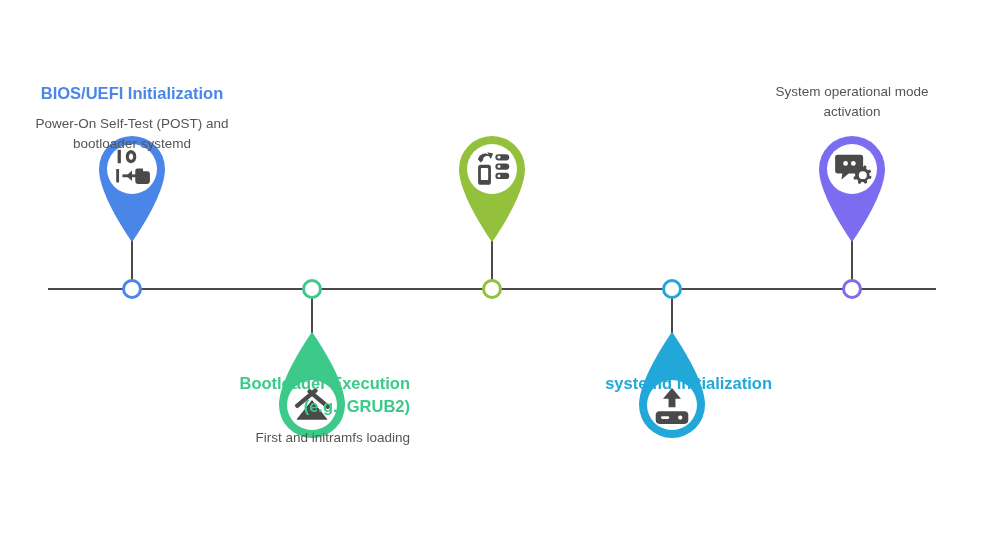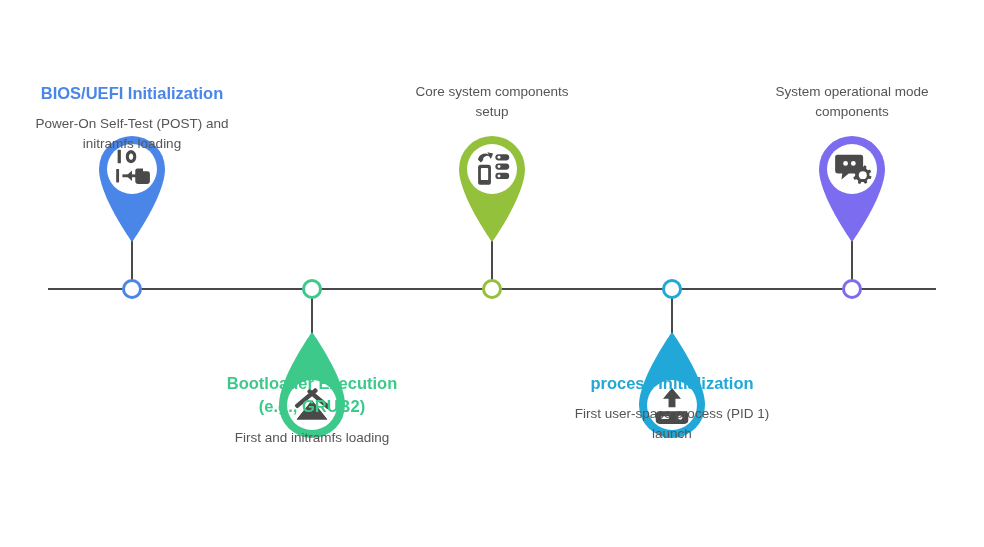--- a/index.html
+++ b/index.html
@@ -82,21 +82,21 @@
   .node.up .glyph   { top: 17px; }
   .node.down .glyph { top: 46px; }
   .glyph svg { width: 46px; height: 46px; fill: #4a4a4a; }
 
   
   .textblock {
     position: absolute;
     text-align: center;
   }
   .node.up .textblock   { top: 82px; }
-  .node.down .textblock { top: 372px; }
+  .node.down .textblock { top: 372px; text-align: right; }
 
   .title {
     font-size: 16.5px;
     font-weight: bold;
     line-height: 1.42;
     margin: 0 0 9px 0;
   }
   .desc {
     font-size: 13.5px;
     color: #555555;
@@ -127,21 +127,21 @@
           <rect x="7.5" y="24" width="3" height="14" rx="0.6"></rect>
           <rect x="14" y="29.6" width="20" height="3"></rect>
           <path d="M18 31.1 L24 25.6 L24 36.6 Z"></path>
           <path d="M30 23.4 h5.5 v3 h4.6 a2.6 2.6 0 0 1 2.6 2.6 v8 a2.6 2.6 0 0 1 -2.6 2.6 h-10.1 a2.6 2.6 0 0 1 -2.6 -2.6 v-11 a2.6 2.6 0 0 1 2.6 -2.6 Z"></path>
         </svg>
       </div>
     </div>
 
     <div class="textblock" style="width: 230px; left: -115px;">
       <p class="title" style="color: rgb(74, 134, 232);">BIOS/UEFI Initialization</p>
-      <p class="desc">Power-On Self-Test (POST) and initramfs loading</p>
+      <p class="desc">Power-On Self-Test (POST) and bootloader systemd</p>
     </div>
   </div>
 
   <div class="node down" id="node-1" style="left: 312px;">
     <div class="stem" style="background: rgb(74, 74, 74);"></div>
     <div class="marker" style="border-color: rgb(60, 201, 138);"></div>
 
     <div class="pin">
       <svg viewBox="0 0 90 118" aria-hidden="true">
         <path class="pin-body" d="M45 0 C45 0 78 46 78 73 A33 33 0 1 1 12 73 C12 46 45 0 45 0 Z" fill="#3cc98a"></path>
@@ -183,21 +183,20 @@
             <rect x="27.5" y="18.2" width="14.5" height="6.6" rx="3.3"></rect>
             <circle cx="31.3" cy="21.5" r="1.55" fill="#ffffff"></circle>
             <rect x="27.5" y="27.9" width="14.5" height="6.6" rx="3.3"></rect>
             <circle cx="31.3" cy="31.2" r="1.55" fill="#ffffff"></circle>
           </g>
         </svg>
       </div>
     </div>
 
     <div class="textblock" style="width: 180px; left: -90px;">
-      <p class="desc">Core system components setup</p>
     </div>
   </div>
 
   <div class="node down" id="node-3" style="left: 672px;">
     <div class="stem" style="background: rgb(74, 74, 74);"></div>
     <div class="marker" style="border-color: rgb(33, 168, 216);"></div>
 
     <div class="pin">
       <svg viewBox="0 0 90 118" aria-hidden="true">
         <path class="pin-body" d="M45 0 C45 0 78 46 78 73 A33 33 0 1 1 12 73 C12 46 45 0 45 0 Z" fill="#21a8d8"></path>
@@ -207,22 +206,21 @@
         <svg viewBox="0 0 48 48">
           <path d="M24 5.2 L33.4 16.4 L27.6 16.4 L27.6 25.4 L20.4 25.4 L20.4 16.4 L14.6 16.4 Z"></path>
           <rect x="7" y="29.5" width="34" height="13.2" rx="4"></rect>
           <rect x="12.5" y="34.6" width="8.6" height="2.9" rx="1.45" fill="#ffffff"></rect>
           <circle cx="32.6" cy="36.05" r="2.25" fill="#ffffff"></circle>
         </svg>
       </div>
     </div>
 
     <div class="textblock" style="width: 200px; left: -100px;">
-      <p class="title" style="color: rgb(33, 168, 216);">process Initialization</p>
-      <p class="desc">First user-space process (PID 1) launch</p>
+      <p class="title" style="color: rgb(33, 168, 216);">systemd Initialization</p>
     </div>
   </div>
 
   <div class="node up" id="node-4" style="left: 852px;">
     <div class="stem" style="background: rgb(74, 74, 74);"></div>
     <div class="marker" style="border-color: rgb(124, 109, 240);"></div>
 
     <div class="pin">
       <svg viewBox="0 0 90 118" aria-hidden="true">
         <path class="pin-body" d="M45 118 C45 118 12 72 12 45 A33 33 0 1 1 78 45 C78 72 45 118 45 118 Z" fill="#7c6df0"></path>
@@ -233,17 +231,17 @@
           <path d="M9 9 h24 a2.6 2.6 0 0 1 2.6 2.6 v14.6 a2.6 2.6 0 0 1 -2.6 2.6 h-12.4 l-7.6 6.2 l0.9 -6.2 h-4.9 a2.6 2.6 0 0 1 -2.6 -2.6 v-14.6 A2.6 2.6 0 0 1 9 9 Z"></path>
           <circle cx="17.3" cy="18.2" r="2.5" fill="#ffffff"></circle>
           <circle cx="25.4" cy="18.2" r="2.5" fill="#ffffff"></circle>
           <path d="M33.2 21.6 l2.3 0.55 l1.25 -2.1 l2.35 1.1 l-0.35 2.4 l1.75 1.7 l2.35 -0.6 l1.15 2.35 l-1.9 1.5 l0.15 2.45 l2.2 1.0 l-0.95 2.45 l-2.4 -0.25 l-1.65 1.8 l0.5 2.4 l-2.4 1.05 l-1.45 -1.95 l-2.45 0.1 l-1.05 2.2 l-2.4 -1.0 l0.3 -2.4 l-1.75 -1.7 l-2.4 0.45 l-1.0 -2.4 l1.95 -1.45 l-0.1 -2.45 l-2.2 -1.05 l1.05 -2.4 l2.4 0.35 l1.7 -1.75 l-0.5 -2.4 Z"></path>
           <circle cx="35.3" cy="30.4" r="4.15" fill="#ffffff"></circle>
         </svg>
       </div>
     </div>
 
     <div class="textblock" style="width: 200px; left: -100px;">
-      <p class="desc">System operational mode components</p>
+      <p class="desc">System operational mode activation</p>
     </div>
   </div>
 
 </div>
 
 </body></html>

